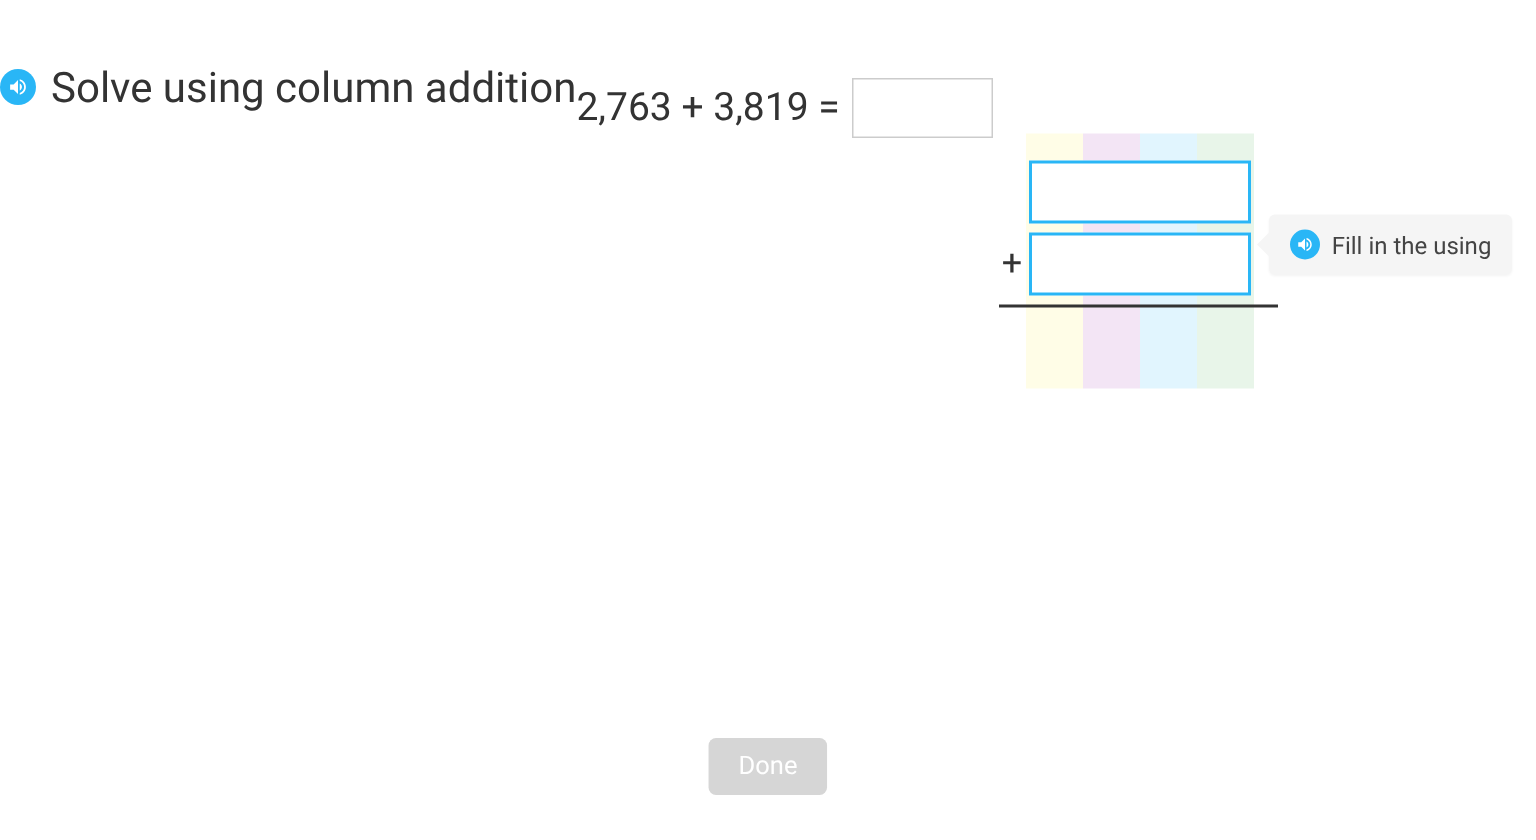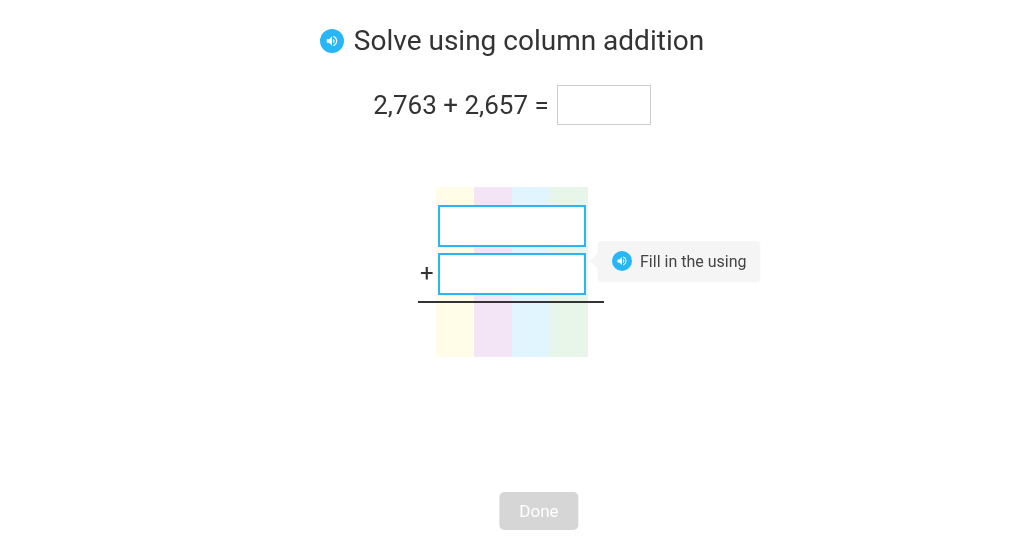--- a/index.html
+++ b/index.html
@@ -9,21 +9,21 @@
     }
     body {
       font-family: -apple-system, BlinkMacSystemFont, "Segoe UI", Roboto, "Helvetica Neue", Arial, sans-serif;
       background: #fff;
       width: 1024px;
       height: 560px;
       position: relative;
     }
     .container {
       display: flex;
-      flex-direction: column;
+      flex-direction: row;
       align-items: center;
       padding-top: 24px;
     }
     .title-row {
       display: flex;
       align-items: center;
       gap: 10px;
     }
     .speaker-icon {
       width: 24px;
@@ -164,39 +164,38 @@
       transform: translateX(-50%);
       bottom: 30px;
       background: #d6d6d6;
       color: #fff;
       border: none;
       border-radius: 5px;
       padding: 9px 20px;
       font-size: 17px;
       cursor: pointer;
       font-family: inherit;
-      margin-left: 27px;
     }
   </style>
 </head>
 <body>
 
 <div class="container">
 
   <div class="title-row">
     <span class="speaker-icon">
       <svg viewBox="0 0 24 24">
           <path d="M3 9v6h4l5 5V4L7 9H3zm13.5 3c0-1.8-1-3.3-2.5-4v8c1.5-.7 2.5-2.2 2.5-4zM14 3.2v2c2.9.9 5 3.5 5 6.8s-2.1 5.9-5 6.8v2c4-.9 7-4.5 7-8.8s-3-7.9-7-8.8z"></path>
         </svg>
     </span>
     <h1 class="title">Solve using column addition</h1>
   </div>
 
   <div class="equation-row">
-    <span class="equation-text">2,763 + 2,657 =</span>
+    <span class="equation-text">2,763 + 3,819 =</span>
     <input type="text" class="answer-input" style="">
   </div>
 
   <div class="column-area">
     <div class="column-bg">
       <div class="col-stripe col-yellow"></div>
       <div class="col-stripe col-purple"></div>
       <div class="col-stripe col-cyan"></div>
       <div class="col-stripe col-green"></div>
     </div>

